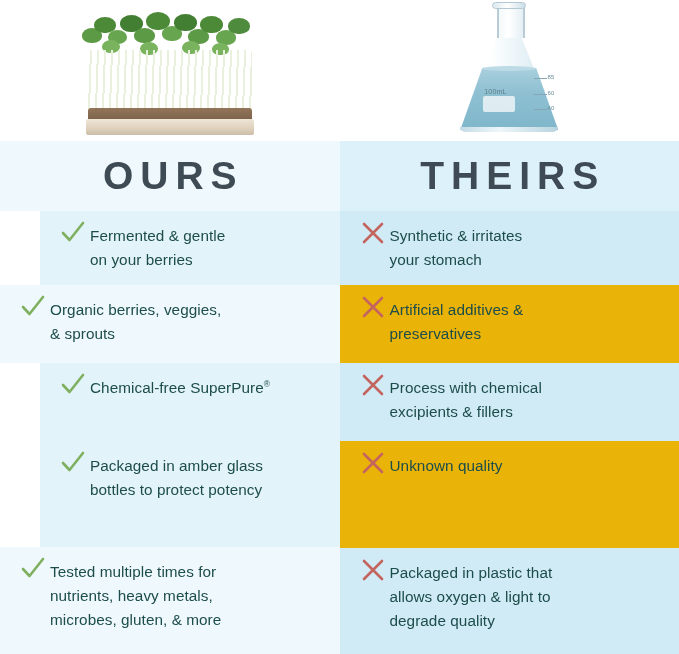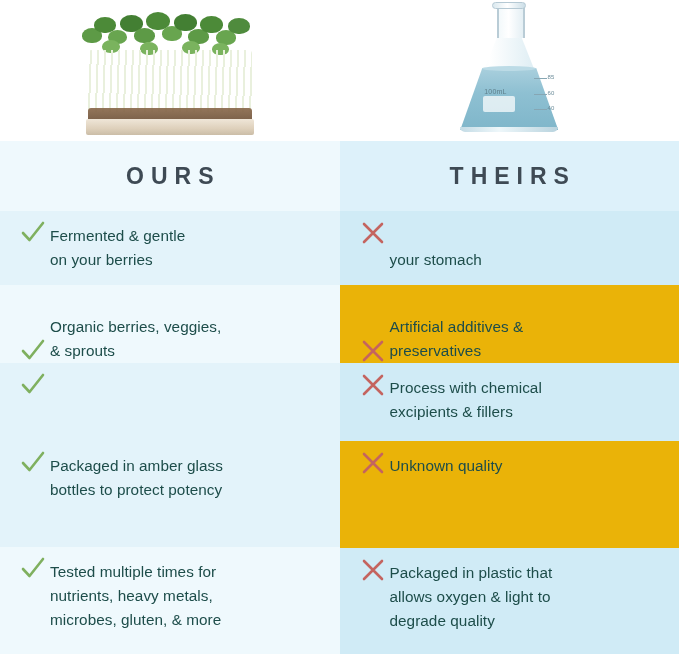--- a/index.html
+++ b/index.html
@@ -195,43 +195,43 @@
   .col {
     width: 339.5px;
     display: flex;
     flex-direction: column;
   }
   .col-head {
     height: 70px;
     display: flex;
     align-items: center;
     justify-content: center;
-    font-size: 23px;
+    font-size: 39px;
     font-weight: bold;
     letter-spacing: 7px;
     color: #3e4a54;
     text-indent: 7px;
   }
   .col-ours .col-head { background: #eff9fd; }
   .col-theirs .col-head { background: #ddf1fa; }
 
   .row {
     display: flex;
     align-items: flex-start;
     padding: 0 14px 0 16px;
     box-sizing: border-box;
     flex: none;
   }
-  .col-ours  .row.odd  { background: #e3f3fa; }
+  .col-ours  .row.odd  { background: #e3f3fa; margin-left: 40px; }
   .col-ours  .row.even { background: #eff9fd; }
   .col-theirs .row.odd  { background: #d0ebf6; }
   .col-theirs .row.even { background: #eab308; }
 
   .r1 { height: 74px; }
-  .r2 { height: 78px; align-items: flex-end; }
+  .r2 { height: 78px; }
   .r3 { height: 78px; }
   .r4 { height: 107px; }
   .r5 { height: 106px; }
 
   .mark {
     width: 34px;
     flex: none;
     padding-top: 10px;
     display: flex;
     justify-content: center;
@@ -331,21 +331,21 @@
       </div>
     </div>
 
     <div class="row odd r3">
       <div class="mark">
         <svg width="24" height="24" viewBox="0 0 24 24">
           <path d="M2 12 L8.5 19 L22 2" fill="none" stroke="#7fb05f" stroke-width="2.6" stroke-linecap="round" stroke-linejoin="round"></path>
         </svg>
       </div>
       <div class="row-text">
-        <br>
+        <span>Chemical-free SuperPure<sup>®</sup></span><br>
       </div>
     </div>
 
     <div class="row odd r5">
       <div class="mark">
         <svg width="24" height="24" viewBox="0 0 24 24">
           <path d="M2 12 L8.5 19 L22 2" fill="none" stroke="#7fb05f" stroke-width="2.6" stroke-linecap="round" stroke-linejoin="round"></path>
         </svg>
       </div>
       <div class="row-text">
@@ -371,21 +371,21 @@
   <div class="col col-theirs">
     <div class="col-head">THEIRS</div>
 
     <div class="row odd r1">
       <div class="mark">
         <svg width="24" height="24" viewBox="0 0 24 24">
           <path d="M3 3 L21 21 M21 3 L3 21" fill="none" stroke="#c4645f" stroke-width="2.6" stroke-linecap="round"></path>
         </svg>
       </div>
       <div class="row-text">
-        <br>
+        <span>Synthetic &amp; irritates</span><br>
         <span>your stomach</span>
       </div>
     </div>
 
     <div class="row even r2">
       <div class="mark">
         <svg width="24" height="24" viewBox="0 0 24 24">
           <path d="M3 3 L21 21 M21 3 L3 21" fill="none" stroke="#c4645f" stroke-width="2.6" stroke-linecap="round"></path>
         </svg>
       </div>

